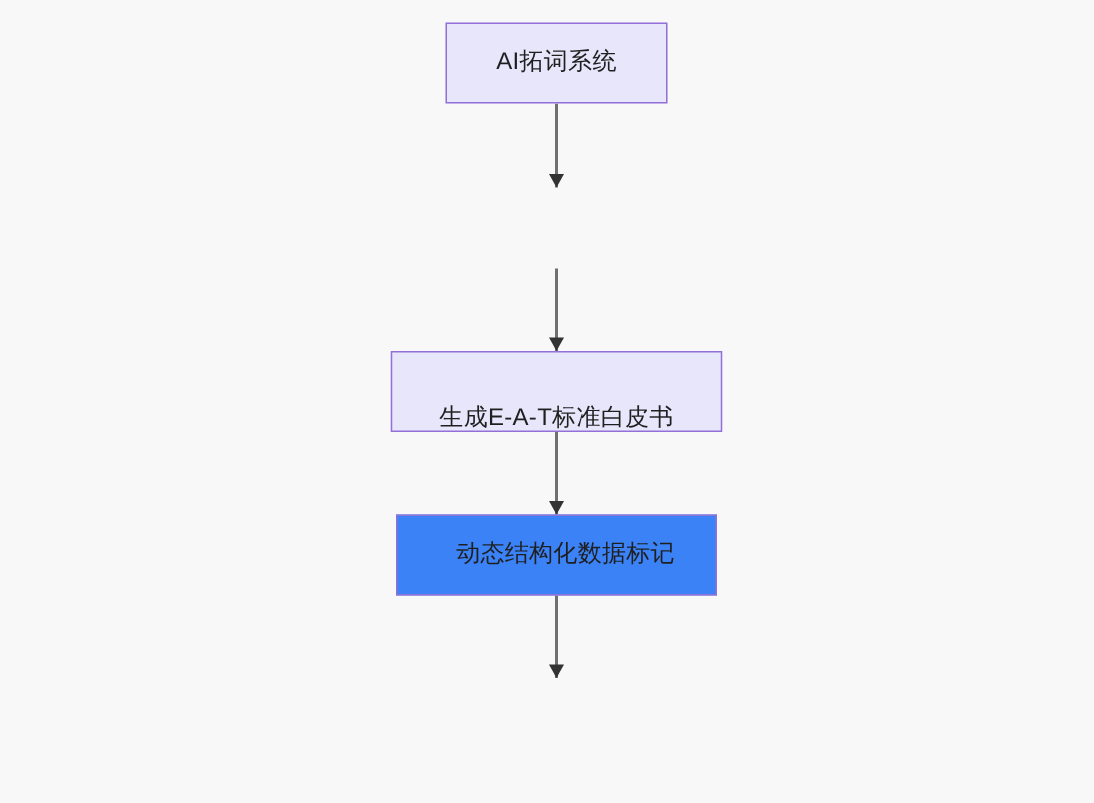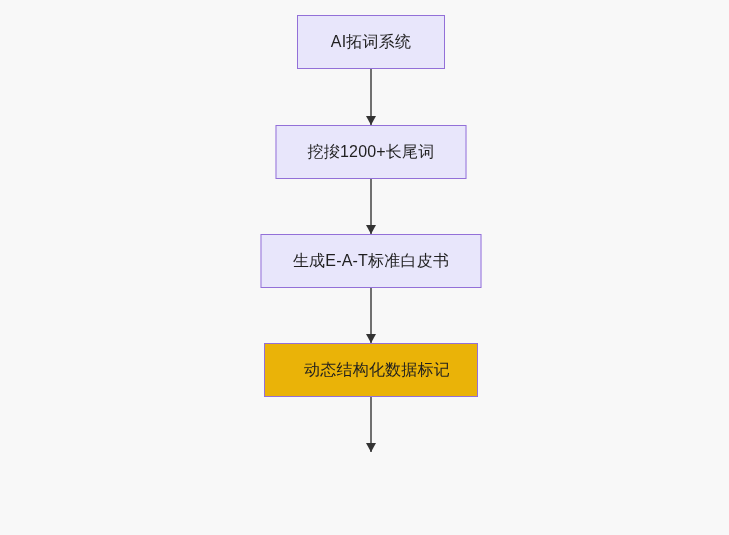--- a/index.html
+++ b/index.html
@@ -79,23 +79,20 @@
     <div class="edge-arrowhead" style="border-top-color: rgb(51, 51, 51);"></div>
   </div>
   <div class="edge" style="left: 371px; top: 397px; height: 55px; width: 12px;">
     <div class="edge-line" style="height: 55px; background: rgb(112, 112, 112);"></div>
     <div class="edge-arrowhead" style="border-top-color: rgb(51, 51, 51);"></div>
   </div>
 
   <div class="node" style="left: 371px; top: 15px; width: 148px; height: 54px; background: rgb(232, 230, 251); border-color: rgb(147, 112, 216); color: rgb(31, 31, 31);">
     <span class="node-label">AI拓词系统</span>
   </div>
-  <div class="node" style="left: 371px; top: 125px; width: 191px; height: 54px; background: rgb(232, 230, 251); border-color: rgb(147, 112, 216); color: rgb(31, 31, 31);">
-    <span class="node-label">挖捘1200+长尾词</span>
-  </div>
-  <div class="node" style="left: 371px; top: 234px; width: 221px; height: 54px; background: rgb(232, 230, 251); border-color: rgb(147, 112, 216); color: rgb(31, 31, 31);">
+  <div class="node" style="left: 371px; top: 234px; width: 221px; height: 54px; background: rgb(232, 230, 251); border-color: rgb(147, 112, 216); color: rgb(31, 31, 31); align-items: flex-end;">
     <span class="node-label">生成E-A-T标准白皮书</span>
   </div>
-  <div class="node" style="left: 371px; top: 343px; width: 214px; height: 54px; background: #eab308; border-color: rgb(147, 112, 216); color: rgb(31, 31, 31); padding-left: 12px;">
+  <div class="node" style="left: 371px; top: 343px; width: 214px; height: 54px; background: #3b82f6; border-color: rgb(147, 112, 216); color: rgb(31, 31, 31); padding-left: 12px;">
     <span class="node-label">动态结构化数据标记</span>
   </div>
 
 </div>
 
 </body></html>

